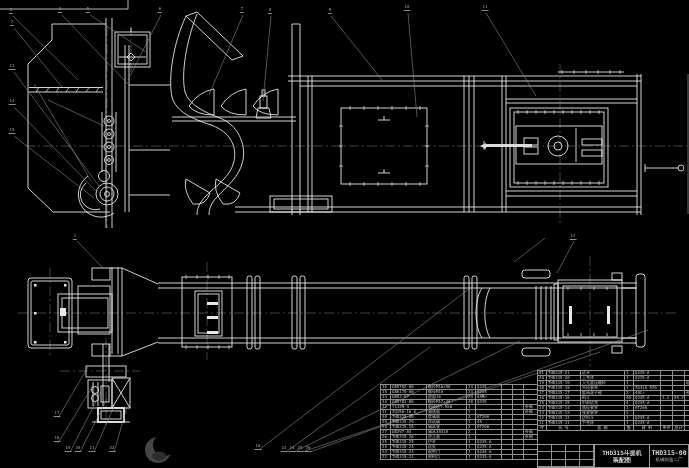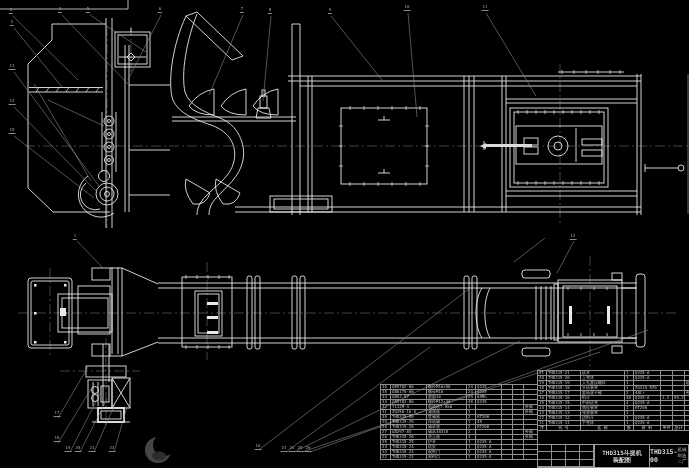--- a/index.html
+++ b/index.html
@@ -14,21 +14,21 @@
   .bom .hdr td{color:#d8d8d8;text-align:center;}
   
   .titleblock{position:absolute;left:537px;top:444px;width:152px;height:24px;display:flex;
               border:1px solid #9a9a9a;box-sizing:border-box;background:#000;}
   .sign-grid{width:56px;display:grid;grid-template-columns:repeat(4,1fr);
              grid-template-rows:repeat(3,1fr);}
   .sign-grid div{border-right:1px solid #8f8f8f;border-bottom:1px solid #8f8f8f;}
   .tb-mid{width:54px;border-left:1px solid #9a9a9a;border-right:1px solid #9a9a9a;
           display:flex;flex-direction:column;justify-content:center;align-items:center;
           color:#d6d6d6;font-size:6px;line-height:7px;font-weight:bold;}
-  .tb-right{flex:1;display:flex;flex-direction:row;justify-content:center;
+  .tb-right{flex:1;display:flex;flex-direction:column;justify-content:center;
             align-items:center;color:#d6d6d6;}
   .tb-no{font-size:6.5px;font-weight:bold;line-height:8px;}
   .tb-co{font-size:4.5px;color:#bdbdbd;line-height:6px;}
   
   .balloon{position:absolute;transform:translate(-50%,-100%);color:#a9a9a9;font-size:4px;
            line-height:4px;border-bottom:1px solid #8a8a8a;padding:0 1px 1px 1px;}
 </style>
 </head>
 <body>
 

